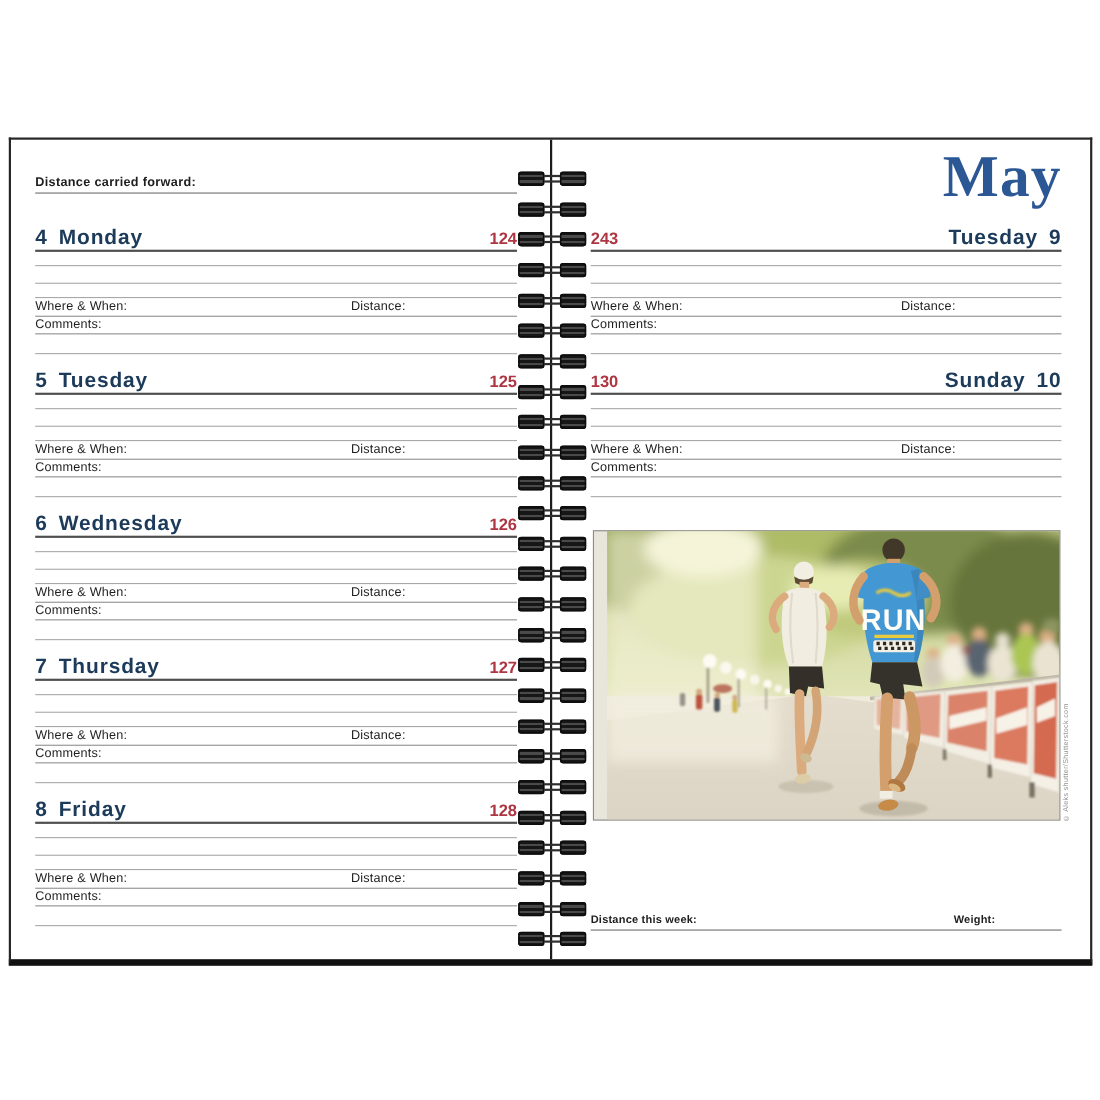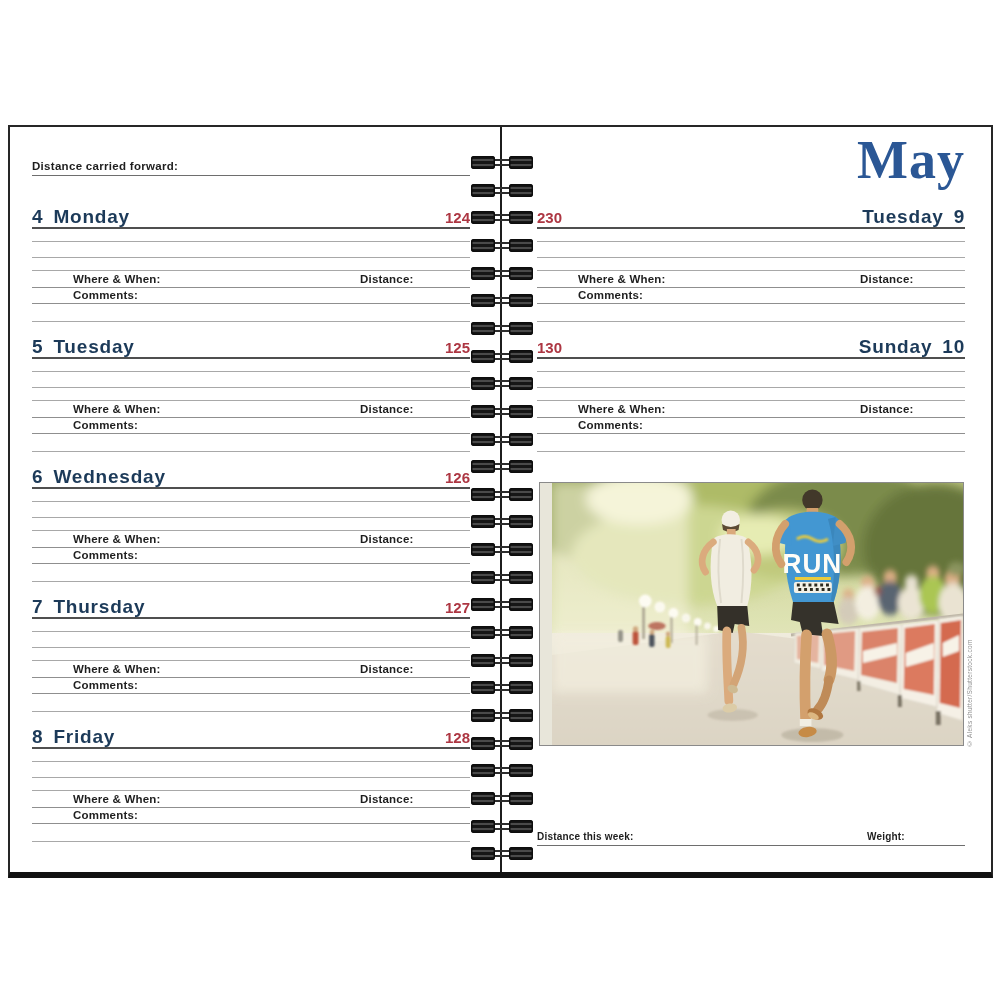--- a/index.html
+++ b/index.html
@@ -31,21 +31,21 @@
   .dayblock.left{left:22px;width:438px;}
   .dayblock.right{left:527px;width:428px;}
   .day-head{position:absolute;left:0;right:0;top:0;height:26px;border-bottom:2px solid #4f4f4f;
             display:flex;justify-content:space-between;align-items:flex-end;padding-bottom:1px;}
   .dayblock.right .day-head{flex-direction:row-reverse;}
   .day-title{display:inline-flex;gap:10px;font-size:19px;font-weight:bold;color:#1c3a59;letter-spacing:.8px;line-height:1;}
   .page-num{font-size:15px;font-weight:bold;color:#ad3642;line-height:1;padding-bottom:1px;}
   .rule{position:absolute;left:0;right:0;height:1px;background:#a8a8a8;}
   .r1{top:41px;} .r2{top:57px;} .r3{top:70px;}
   .rww{top:87px;background:#8f8f8f;} .rcm{top:103px;background:#8f8f8f;} .r4{top:121px;}
-  .labels-row{position:absolute;top:73px;left:0;right:0;height:14px;font-size:11.5px;font-weight:bold;color:#1e1e1e;letter-spacing:.2px;margin-left:41px;}
+  .labels-row{position:absolute;top:73px;left:0;right:0;height:14px;font-size:11.5px;font-weight:normal;color:#1e1e1e;letter-spacing:.2px;}
   .labels-row.lr2{top:89px;}
   .fld{position:absolute;left:0;top:0;}
   .fld.dist{left:287px;}
   .dayblock.right .fld.dist{left:282px;}
 
   
   .photo{position:absolute;left:529px;top:355px;width:425px;height:264px;border:1px solid #8a8a8a;box-sizing:border-box;background:#e8e6da;padding-left:12px;}
   .photo svg{display:block;width:100%;height:100%;}
   .credit{position:absolute;left:956px;top:458px;height:162px;writing-mode:vertical-rl;transform:rotate(180deg);
           font-size:6.5px;color:#909090;letter-spacing:.3px;white-space:nowrap;}
@@ -185,21 +185,21 @@
     <div class="rule r4"></div>
   </div>
     </div>
   <div id="right-days">
       <div class="dayblock right" style="top: 73px;">
     <div class="day-head">
       <span class="day-title">
         <span class="t1">Tuesday</span>
         <span class="t2">9</span>
       </span>
-      <span class="page-num">230</span>
+      <span class="page-num">243</span>
     </div>
     <div class="rule r1"></div>
     <div class="rule r2"></div>
     <div class="rule r3"></div>
     <div class="labels-row">
       <span class="fld ww">Where &amp; When:</span>
       <span class="fld dist">Distance:</span>
     </div>
     <div class="rule rww"></div>
     <div class="labels-row lr2">

